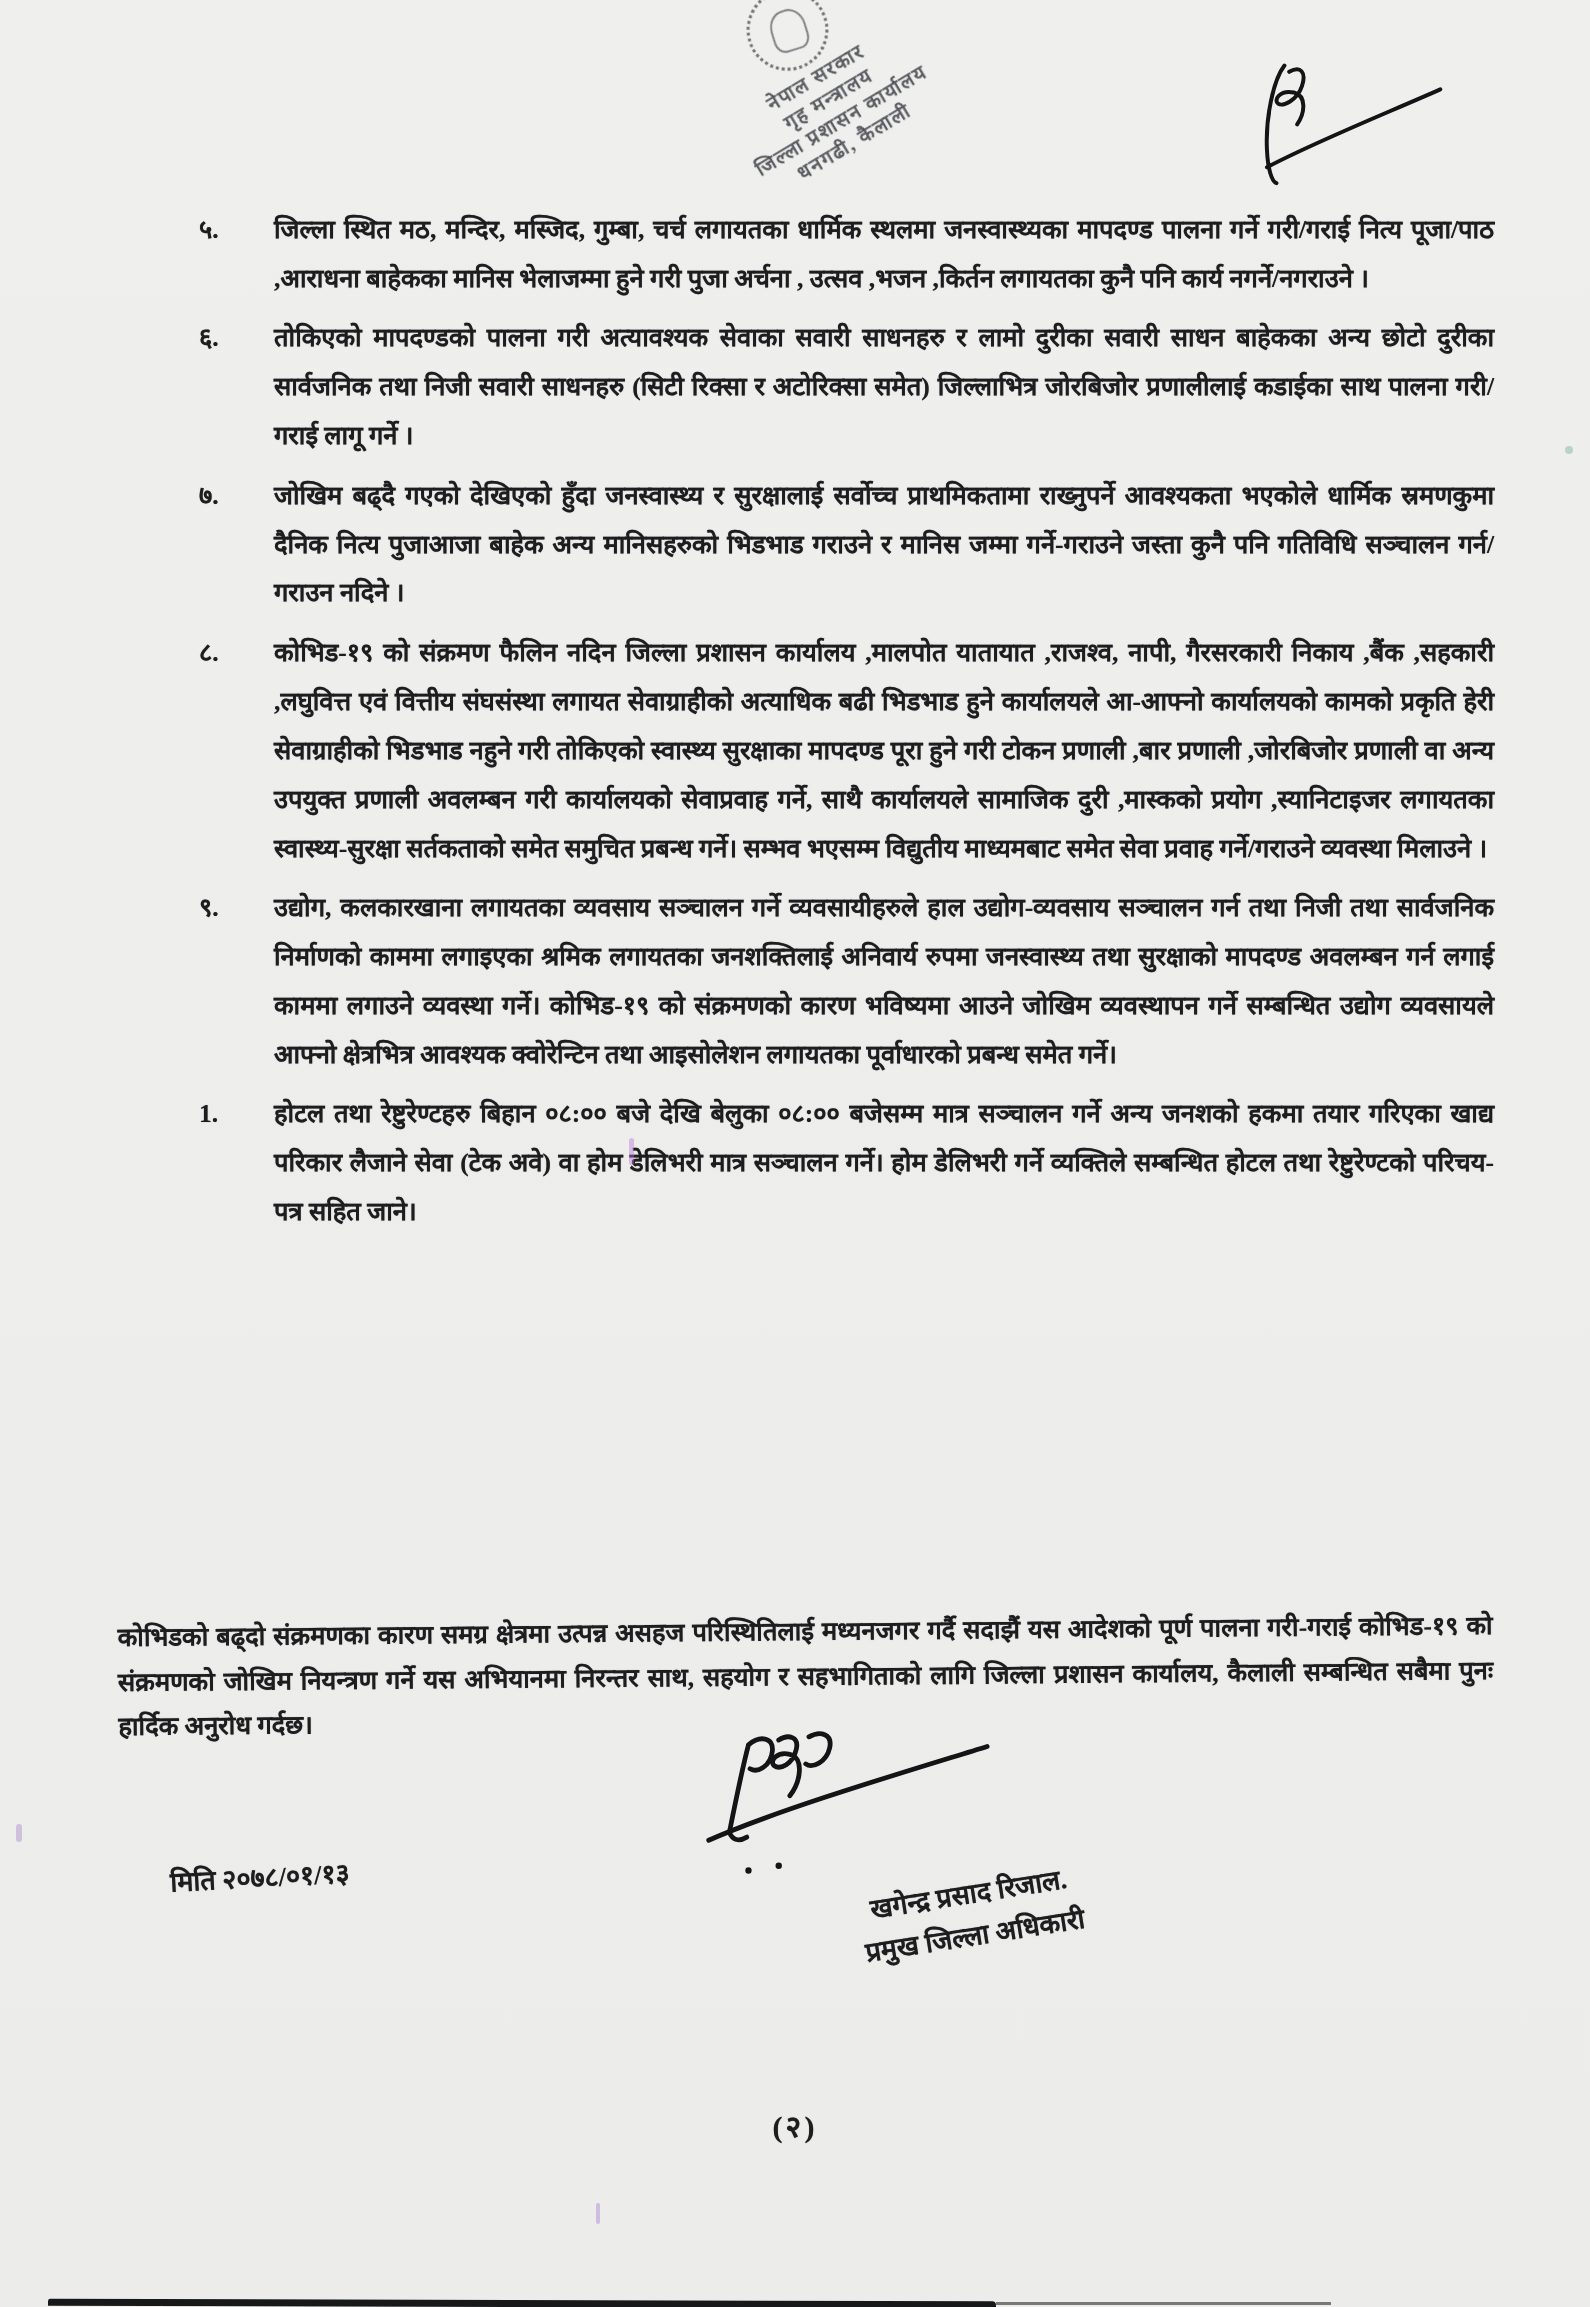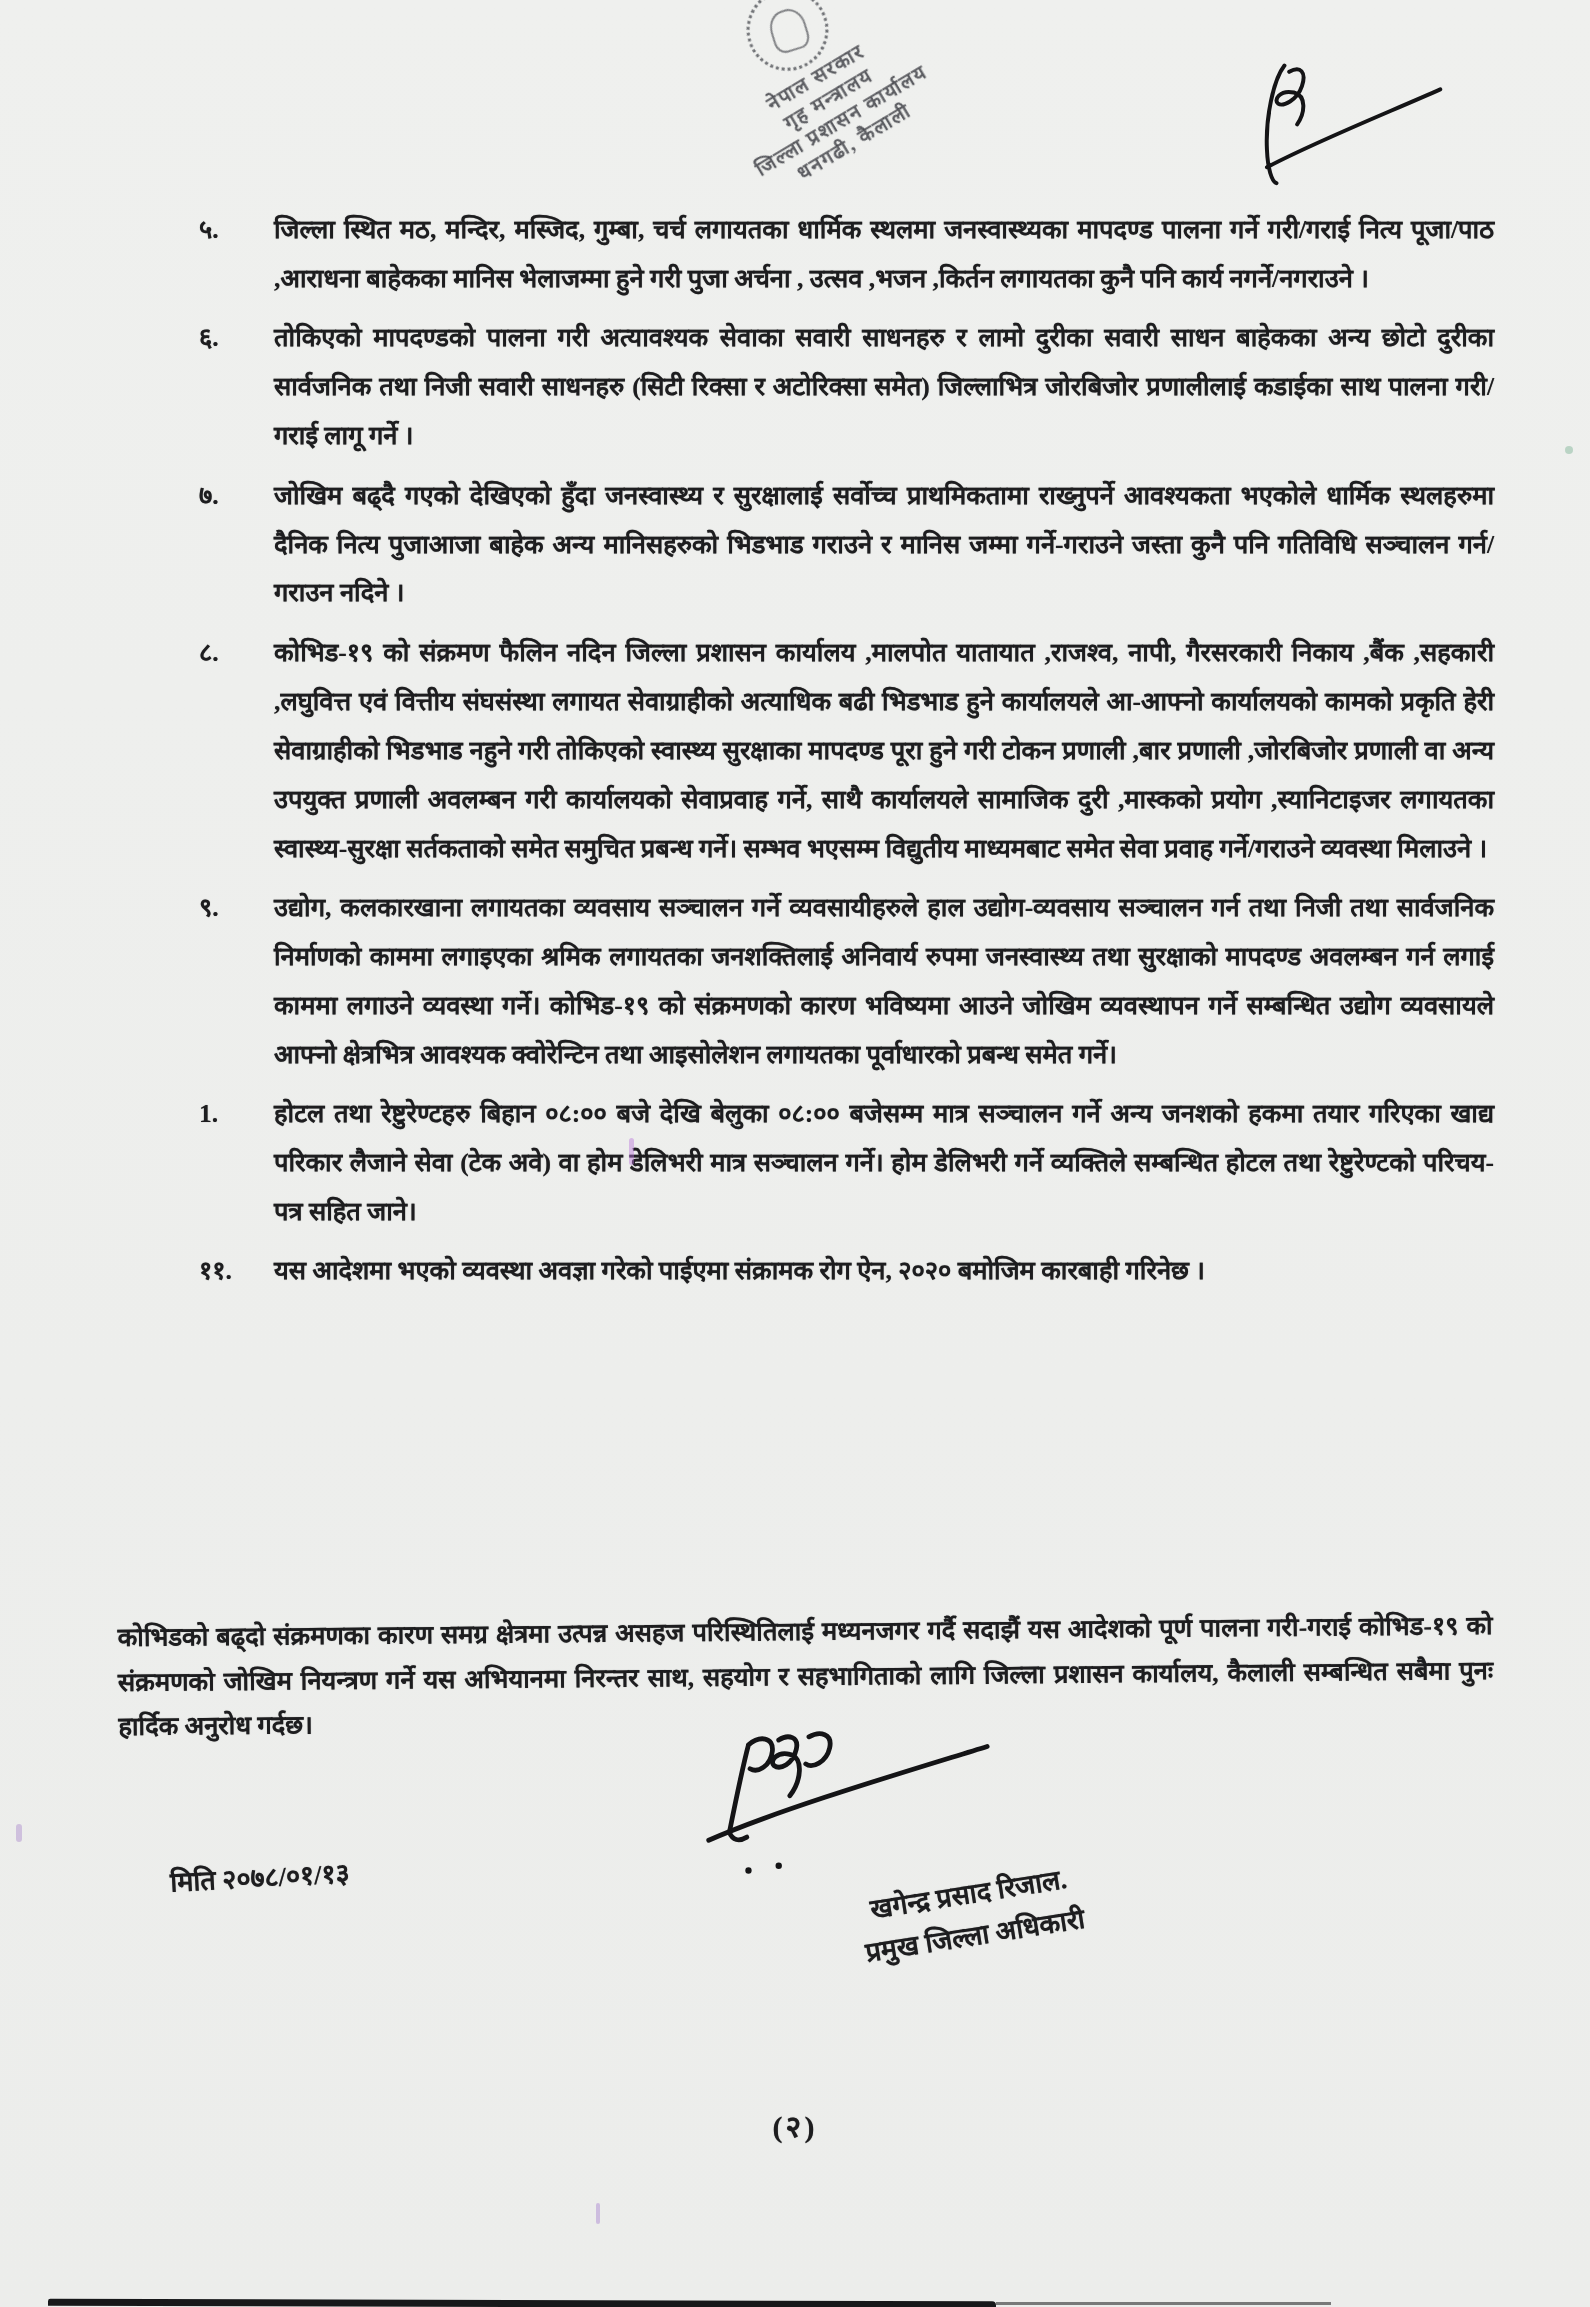--- a/index.html
+++ b/index.html
@@ -114,42 +114,38 @@
       <span class="text">जिल्ला स्थित मठ, मन्दिर, मस्जिद, गुम्बा, चर्च लगायतका धार्मिक स्थलमा जनस्वास्थ्यका मापदण्ड पालना गर्ने गरी/गराई नित्य पूजा/पाठ ,आराधना बाहेकका मानिस भेलाजम्मा हुने गरी पुजा अर्चना , उत्सव ,भजन ,किर्तन लगायतका कुनै पनि कार्य नगर्ने/नगराउने ।</span>
     </div>
 
     <div class="item">
       <span class="num">६.</span>
       <span class="text">तोकिएको मापदण्डको पालना गरी अत्यावश्यक सेवाका सवारी साधनहरु र लामो दुरीका सवारी साधन बाहेकका अन्य छोटो दुरीका सार्वजनिक तथा निजी सवारी साधनहरु (सिटी रिक्सा र अटोरिक्सा समेत) जिल्लाभित्र जोरबिजोर प्रणालीलाई कडाईका साथ पालना गरी/गराई लागू गर्ने ।</span>
     </div>
 
     <div class="item">
       <span class="num">७.</span>
-      <span class="text">जोखिम बढ्दै गएको देखिएको हुँदा जनस्वास्थ्य र सुरक्षालाई सर्वोच्च प्राथमिकतामा राख्नुपर्ने आवश्यकता भएकोले धार्मिक स्थलहरुमा दैनिक नित्य पुजाआजा बाहेक अन्य मानिसहरुको भिडभाड गराउने र मानिस जम्मा गर्ने-गराउने जस्ता कुनै पनि गतिविधि सञ्चालन गर्न/गराउन नदिने ।</span>
+      <span class="text">जोखिम बढ्दै गएको देखिएको हुँदा जनस्वास्थ्य र सुरक्षालाई सर्वोच्च प्राथमिकतामा राख्नुपर्ने आवश्यकता भएकोले धार्मिक स्रमणकुमा दैनिक नित्य पुजाआजा बाहेक अन्य मानिसहरुको भिडभाड गराउने र मानिस जम्मा गर्ने-गराउने जस्ता कुनै पनि गतिविधि सञ्चालन गर्न/गराउन नदिने ।</span>
     </div>
 
     <div class="item">
       <span class="num">८.</span>
       <span class="text">कोभिड-१९ को संक्रमण फैलिन नदिन जिल्ला प्रशासन कार्यालय ,मालपोत  यातायात ,राजश्व, नापी, गैरसरकारी निकाय ,बैंक ,सहकारी ,लघुवित्त एवं वित्तीय संघसंस्था लगायत सेवाग्राहीको अत्याधिक बढी भिडभाड हुने कार्यालयले आ-आफ्नो कार्यालयको कामको प्रकृति हेरी सेवाग्राहीको भिडभाड नहुने गरी तोकिएको स्वास्थ्य सुरक्षाका मापदण्ड पूरा हुने गरी टोकन प्रणाली ,बार प्रणाली ,जोरबिजोर प्रणाली वा अन्य उपयुक्त प्रणाली अवलम्बन गरी कार्यालयको सेवाप्रवाह गर्ने, साथै कार्यालयले सामाजिक दुरी ,मास्कको प्रयोग ,स्यानिटाइजर लगायतका स्वास्थ्य-सुरक्षा सर्तकताको समेत समुचित प्रबन्ध गर्ने।  सम्भव भएसम्म विद्युतीय माध्यमबाट समेत सेवा प्रवाह गर्ने/गराउने व्यवस्था मिलाउने ।</span>
     </div>
 
     <div class="item">
       <span class="num">९.</span>
       <span class="text">उद्योग,  कलकारखाना लगायतका व्यवसाय सञ्चालन गर्ने व्यवसायीहरुले हाल उद्योग-व्यवसाय सञ्चालन गर्न तथा निजी तथा सार्वजनिक निर्माणको काममा लगाइएका श्रमिक लगायतका जनशक्तिलाई अनिवार्य रुपमा जनस्वास्थ्य तथा सुरक्षाको मापदण्ड अवलम्बन गर्न लगाई काममा लगाउने व्यवस्था गर्ने।  कोभिड-१९ को संक्रमणको कारण भविष्यमा आउने जोखिम व्यवस्थापन गर्ने सम्बन्धित उद्योग व्यवसायले आफ्नो क्षेत्रभित्र आवश्यक क्वोरेन्टिन तथा आइसोलेशन लगायतका पूर्वाधारको प्रबन्ध समेत गर्ने।</span>
     </div>
 
     <div class="item">
       <span class="num">1.</span>
       <span class="text">होटल तथा रेष्टुरेण्टहरु बिहान ०८:०० बजे देखि बेलुका ०८:०० बजेसम्म मात्र सञ्चालन गर्ने अन्य जनशको हकमा तयार गरिएका खाद्य परिकार लैजाने सेवा (टेक अवे) वा होम डेलिभरी मात्र सञ्चालन गर्ने। होम डेलिभरी गर्ने व्यक्तिले सम्बन्धित होटल तथा रेष्टुरेण्टको परिचय-पत्र सहित जाने।</span>
     </div>
 
-    <div class="item">
-      <span class="num">११.</span>
-      <span class="text">यस आदेशमा भएको व्यवस्था अवज्ञा गरेको पाईएमा संक्रामक रोग ऐन, २०२० बमोजिम कारबाही गरिनेछ ।</span>
-    </div>
   </div>
 
   <p class="closing">कोभिडको बढ्दो संक्रमणका कारण समग्र क्षेत्रमा उत्पन्न असहज परिस्थितिलाई मध्यनजगर गर्दै सदाझैं यस आदेशको पूर्ण पालना गरी-गराई कोभिड-१९ को संक्रमणको जोखिम नियन्त्रण गर्ने यस अभियानमा निरन्तर साथ, सहयोग र सहभागिताको लागि जिल्ला प्रशासन कार्यालय, कैलाली सम्बन्धित सबैमा पुनः हार्दिक अनुरोध गर्दछ।</p>
 
   <div class="date-line">मिति २०७८/०१/१३</div>
 
   <svg class="main-signature" width="366" height="183" viewBox="0 0 460 230">
     <path class="ink" stroke-width="6" d="M120,40 C112,70 102,120 96,150
          M120,40 C134,28 152,30 150,48 C148,66 132,76 122,70
          M158,34 C170,26 184,30 180,46 C176,64 160,72 152,66 C146,60 156,48 172,52 C190,56 186,86 172,104

